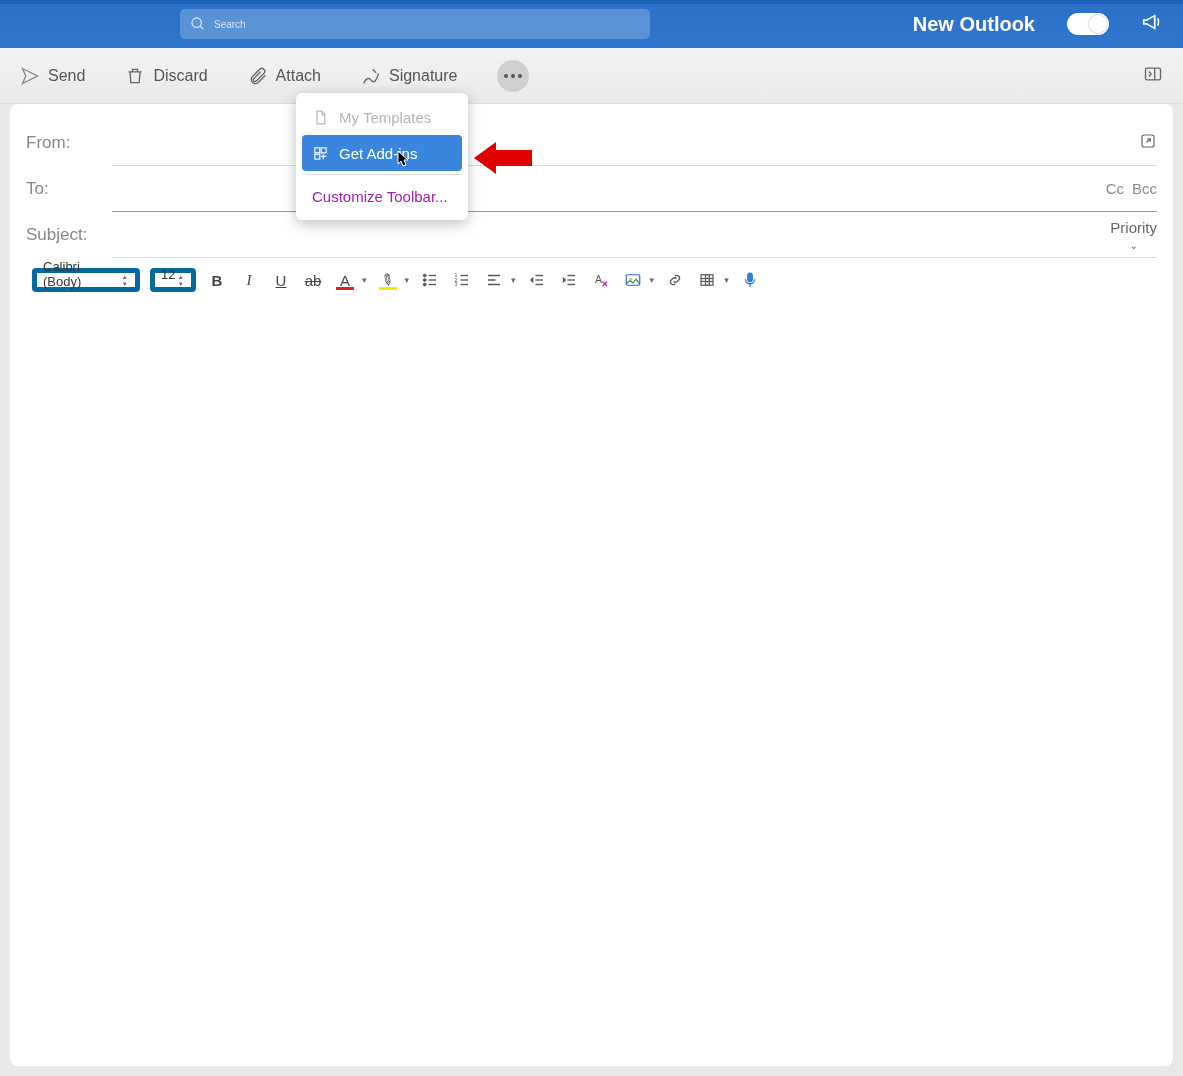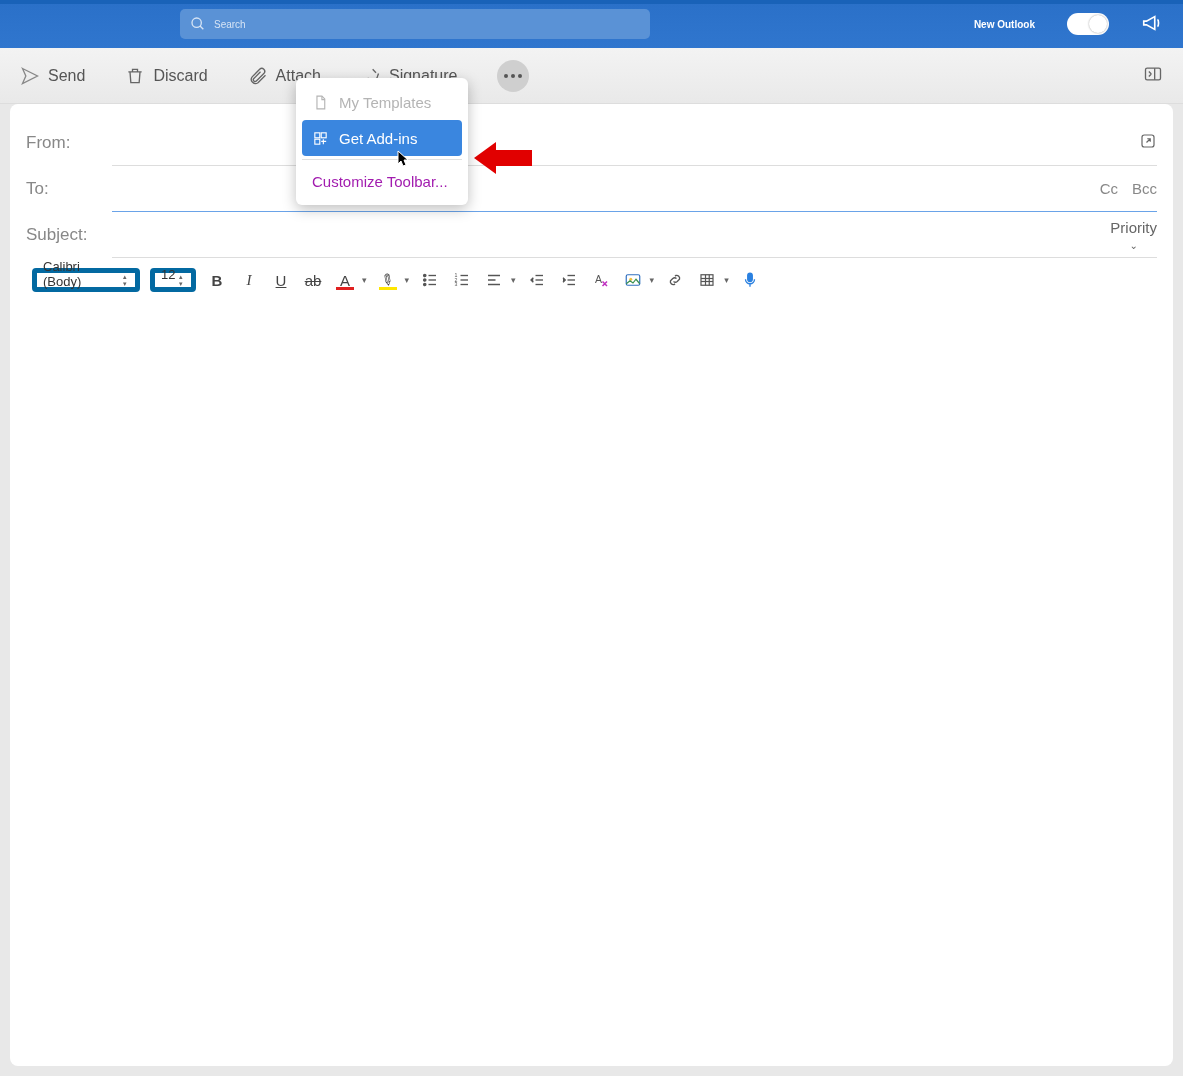--- a/index.html
+++ b/index.html
@@ -20,21 +20,21 @@
     height: 30px;
     background: #5a92d6;
     border-radius: 5px;
     display: flex;
     align-items: center;
     padding: 0 10px;
     color: #d6e4f5;
     font-size: 10px;
   }
   .search-box svg { width:16px; height:16px; margin-right:8px; }
-  .header-right { margin-left:auto; display:flex; align-items:center; gap:32px; color:#fff; font-size:10px; font-weight:600;text-align:right;}
+  .header-right { margin-left:auto; display:flex; align-items:center; gap:32px; color:#fff; font-size:20px; font-weight:600;text-align:right;}
   .toggle { width:42px; height:22px; background:#fff; border-radius:12px; position:relative; }
   .toggle .knob { width:18px; height:18px; background:#fff; border-radius:50%; position:absolute; right:2px; top:2px; box-shadow:0 0 2px rgba(0,0,0,.4); }
   .toggle::before{ content:""; position:absolute; inset:2px; border-radius:10px; }
 
   .toolbar {
     height: 56px;
     background: linear-gradient(#f3f3f3,#e9e9e9);
     display:flex; align-items:center;
     padding: 0 20px;
     gap: 40px;
@@ -52,42 +52,42 @@
   .compose {
     margin: 0 10px 10px 10px;
     background:#fff;
     border-radius:8px;
     height: calc(1076px - 48px - 56px - 10px);
     padding: 16px 16px 0 16px;
     position:relative;
   }
   .field-row { display:flex; align-items:center; height:46px; }
   .field-label { width:86px; color:#888; font-size:17px; }
-  .field-line { flex:1; border-bottom:1px solid #ddd; height:100%; display:flex; align-items:center; justify-content:flex-end; gap:14px; color:#888; font-size:15px;}
+  .field-line { flex:1; border-bottom:1px solid #ddd; height:100%; display:flex; align-items:center; justify-content:flex-end; gap:8px; color:#888; font-size:15px;}
   .to-line { border-bottom:1px solid #6aa3e8; }
   .priority-wrap { display:flex; align-items:center; gap:4px; color:#666; font-size:15px;flex-direction:column;}
   .open-new svg{ width:18px; height:18px; }
 
   .format-bar { display:flex; align-items:center; gap:10px; padding:10px 6px; border-bottom:none;}
   .select-box { height:24px; border:5px solid #0369a1; border-radius:4px; background:#fff; font-size:13px; padding:0 16px 12px 6px; display:flex; align-items:center; position:relative; color:#333;}
   .select-box .stepper{ position:absolute; right:2px; top:1px; bottom:1px; width:10px; display:flex; flex-direction:column; justify-content:center; gap:0; }
   .select-box .stepper span{ font-size:7px; line-height:7px; color:#666; }
   .fmt-btn { width:22px; height:22px; display:flex; align-items:center; justify-content:center; color:#444; font-size:15px; cursor:pointer; position:relative;}
   .fmt-btn.bold{ font-weight:700; }
   .fmt-btn.italic{ font-style:italic; font-family:Georgia,serif;}
   .fmt-btn.underline{ text-decoration:underline; }
   .fmt-btn.strike{ text-decoration:line-through; }
   .color-A { position:relative; }
   .color-A .bar{ position:absolute; bottom:1px; left:2px; right:2px; height:3px; }
   .mini-caret{ font-size:9px; color:#666; margin-left:-4px; cursor:pointer;}
   .fmt-svg svg{ width:18px; height:18px; }
 
   .dropdown-menu {
     position:absolute;
-    top: 78px; left: 296px;
+    top: 93px; left: 296px;
     width:172px;
     background:#fff;
     border-radius:6px;
     box-shadow:0 4px 14px rgba(0,0,0,.25);
     padding:6px;
     z-index:20;
   }
   .menu-item{ height:36px; display:flex; align-items:center; gap:10px; padding:0 10px; border-radius:4px; font-size:15px; color:#a21caf; cursor:pointer;}
   .menu-item.disabled{ color:#b4b4b4; }
   .menu-item.selected{ background:#3a86df; color:#fff; }

